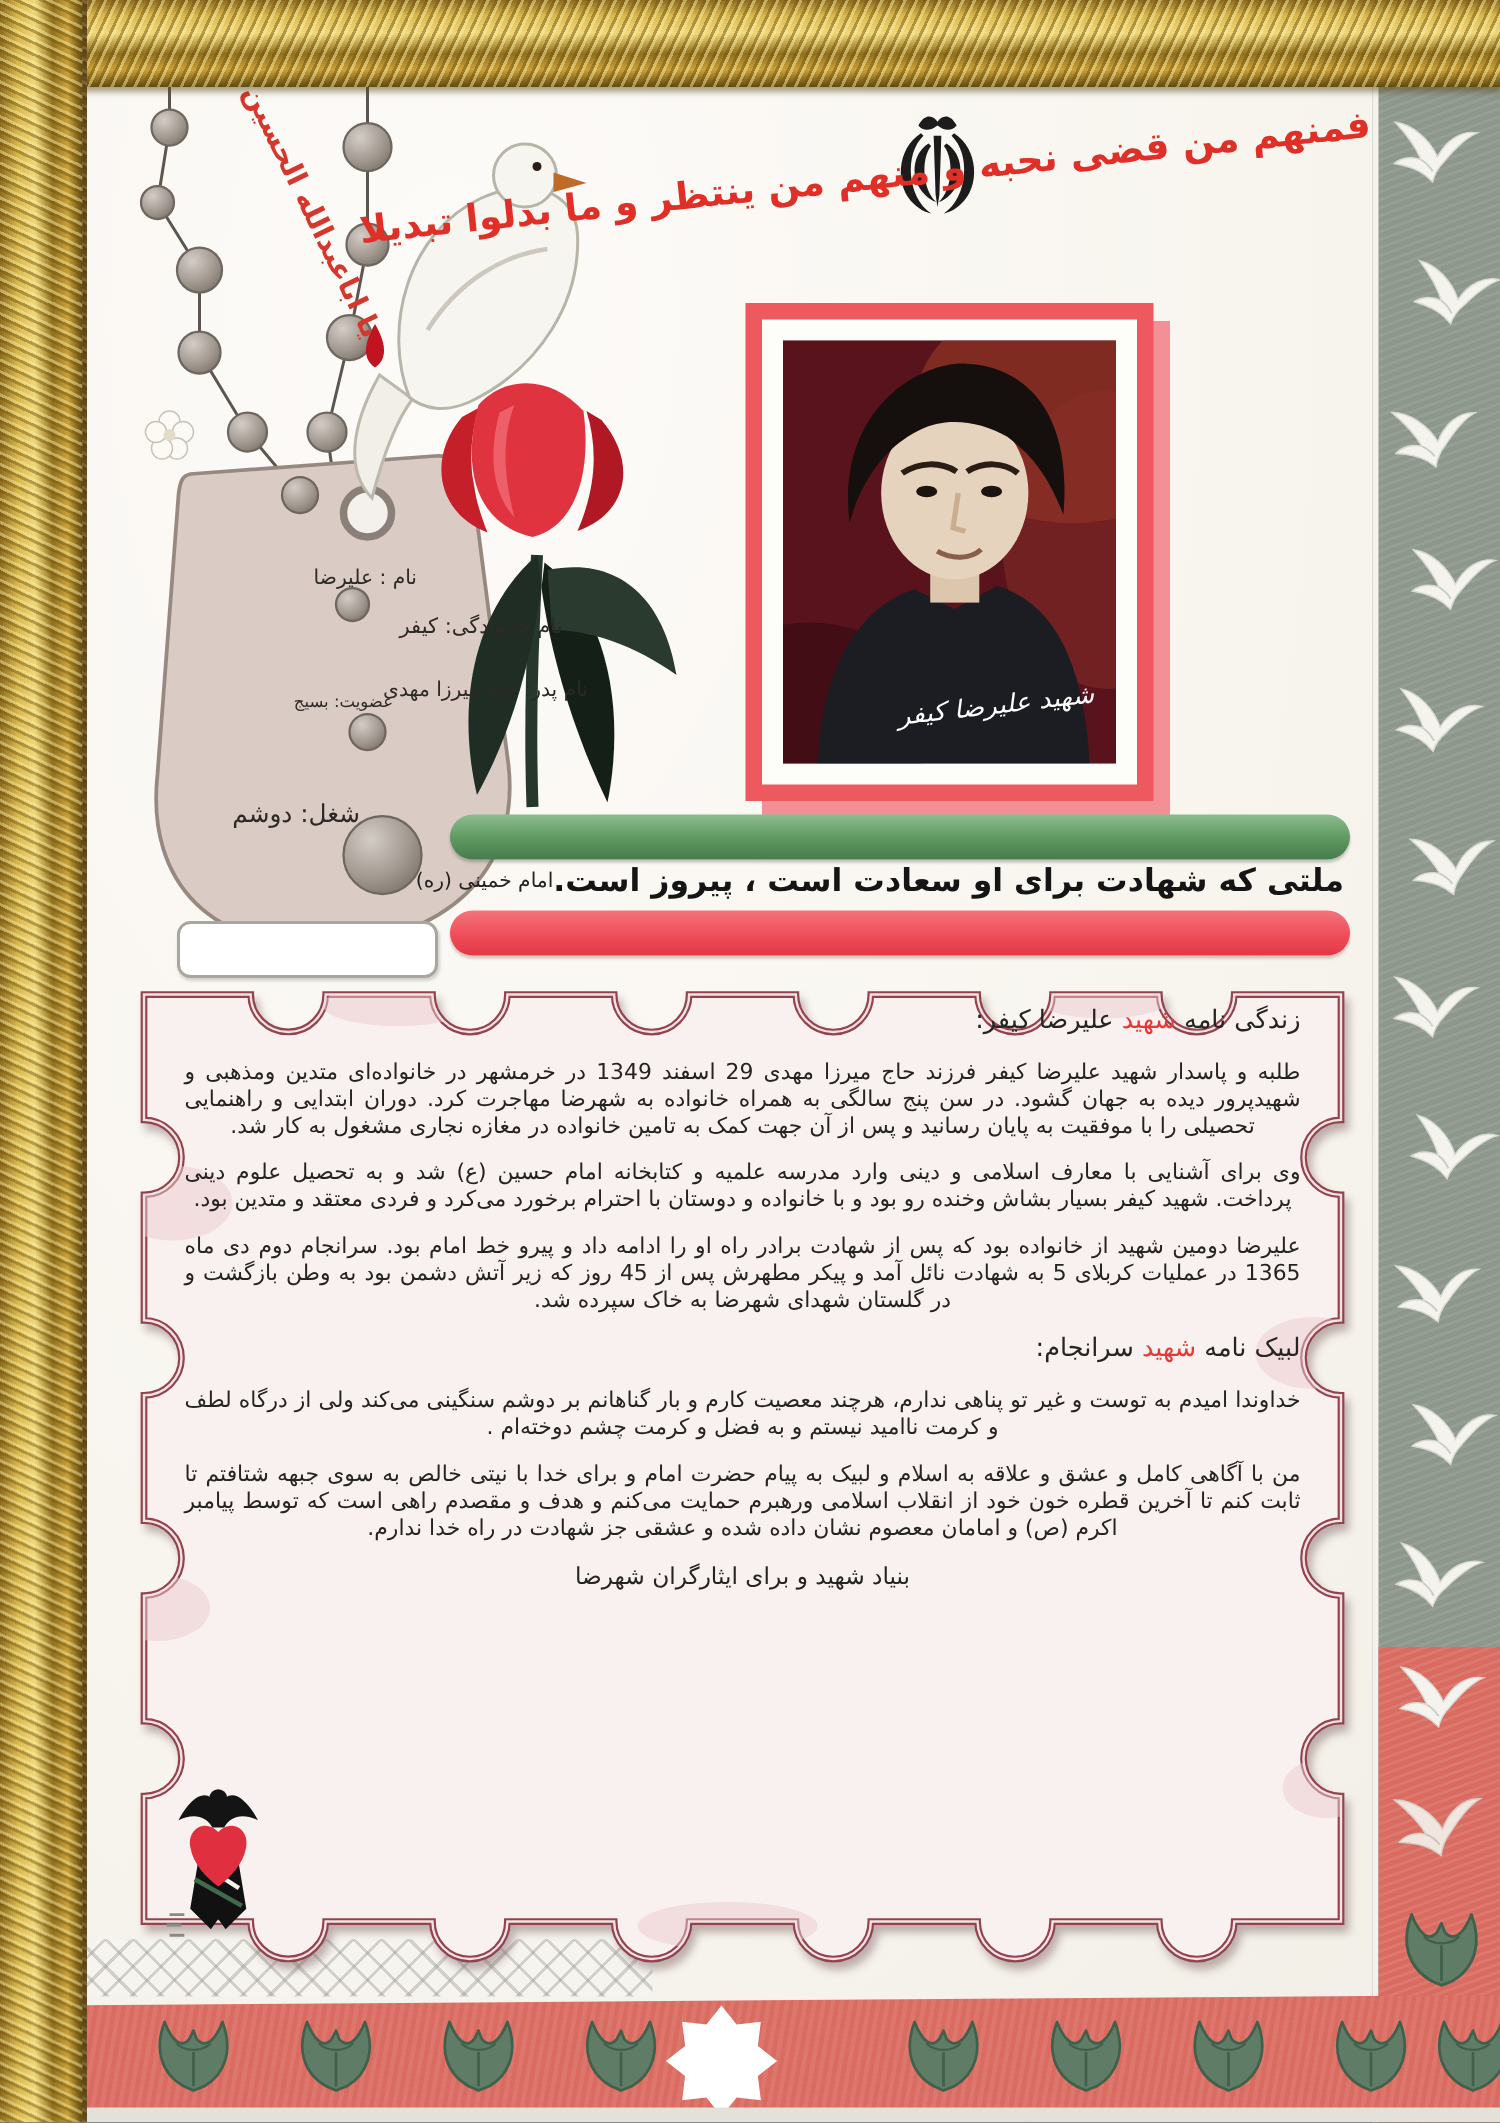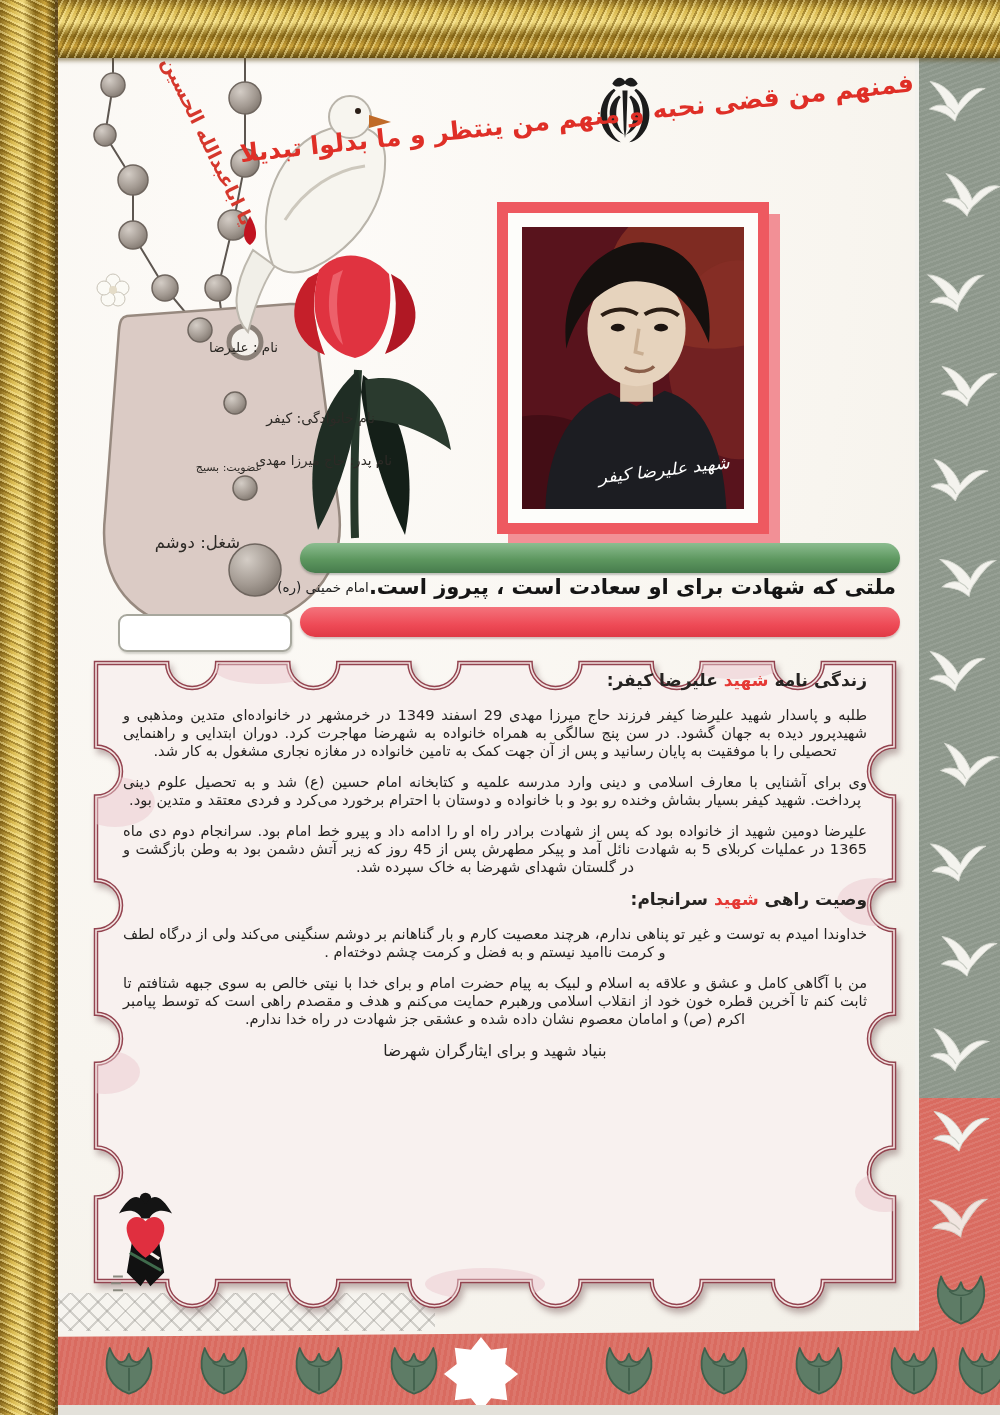--- a/index.html
+++ b/index.html
@@ -56,21 +56,21 @@
   .banner-text{position:absolute;left:300px;top:569px;width:600px;height:36px;z-index:2;
     display:flex;flex-direction:row;justify-content:space-between;align-items:center;direction:rtl;}
   .banner-quote{font-size:21px;font-weight:bold;color:#151515;white-space:nowrap;padding-right:4px;}
   .banner-attrib{font-size:13.5px;color:#222;white-space:nowrap;padding-left:26px;}
   .blank-label{position:absolute;left:118px;top:614px;width:170px;height:34px;z-index:2;
     background:#ffffff;border:2px solid #a7a79d;border-radius:9px;box-shadow:1px 2px 2px rgba(140,140,130,.35);}
   
   .letter{position:absolute;left:85px;top:652px;width:820px;height:640px;z-index:2;}
   .letter svg.border-svg{position:absolute;left:0;top:0;overflow:visible;}
   .letter-content{position:absolute;left:38px;top:18px;right:38px;bottom:10px;direction:rtl;color:#262422;}
-  .letter-content h3{font-size:17px;font-weight:bold;margin:0 0 16px;text-align:right;}
+  .letter-content h3{font-size:17px;font-weight:normal;margin:0 0 16px;text-align:right;}
   .letter-content h3 .hl{color:#e53935;}
   .letter-content p{margin:0 0 13px;font-size:14.6px;line-height:18px;text-align:justify;text-align-last:center;}
   .letter-content .sig{margin-top:14px;font-size:15.5px;text-align:center;}
   .logo{position:absolute;left:98px;top:1182px;width:95px;height:118px;z-index:3;}
   .star{position:absolute;left:442px;top:1335px;width:78px;height:78px;z-index:5;}
 </style>
 </head>
 <body>
 
 <div id="page">
@@ -193,21 +193,21 @@
       <circle cx="157" cy="47" r="21" fill="#f7f5ef" stroke="#b9b4aa" stroke-width="2"></circle>
       <circle cx="165" cy="41" r="3" fill="#2a1e16"></circle>
       <path d="M176,45 L198,52 L176,58 Z" fill="#c06a28"></path>
       <path d="M92,150 C112,118 142,100 172,96" stroke="#cdc8bd" stroke-width="3" fill="none"></path>
     </g>
     <path d="M195,158 C202,170 204,181 195,187 C186,181 188,170 195,158 Z" fill="#c11320"></path>
   </svg>
 
   <div class="side-callig">یا اباعبدالله الحسین</div>
 
-  <div class="tag-lines" style="right:722px;top:339px;font-size:13.5px">نام : علیرضا</div>
+  <div class="tag-lines" style="right:722px;top:377px;font-size:13.5px">نام : علیرضا</div>
   <div class="tag-lines" style="right:625px;top:410px;font-size:14px">نام خانوادگی: کیفر</div>
   <div class="tag-lines" style="right:608px;top:452px;font-size:13.5px">نام پدر: حاج میرزا مهدی</div>
   <div class="tag-lines" style="right:738px;top:461px;font-size:11px">عضویت: بسیج</div>
   <div class="tag-lines" style="right:760px;top:533px;font-size:16.5px">شغل: دوشم</div>
 
   <svg class="emblem" viewBox="0 0 80 100">
     <g fill="#1c1c1c">
       <path d="M25,12 C30,2 37,4 40,9 C43,4 50,2 55,12 C51,17 45,16 40,12 C35,16 29,17 25,12 Z"></path>
       <path d="M37,20 L43,20 L41.5,66 L40,76 L38.5,66 Z"></path>
       <path d="M33,26 C20,34 18,54 30,66 C33,69 36,71 39,72 C28,62 27,38 35,28 Z"></path>
@@ -269,21 +269,21 @@
           <ellipse cx="180" cy="18" rx="50" ry="14"></ellipse>
         <ellipse cx="650" cy="14" rx="45" ry="13"></ellipse>
       </g>
       <path class="stamp-shape" d="M 11 11 h 71.14285714285714 a 25 25 0 0 0 50 0 h 71.14285714285714 a 25 25 0 0 0 50 0 h 71.14285714285714 a 25 25 0 0 0 50 0 h 71.14285714285714 a 25 25 0 0 0 50 0 h 71.14285714285714 a 25 25 0 0 0 50 0 h 71.14285714285714 a 25 25 0 0 0 50 0 h 71.14285714285714 v 83.6 a 25 25 0 0 0 0 50 v 83.6 a 25 25 0 0 0 0 50 v 83.6 a 25 25 0 0 0 0 50 v 83.6 a 25 25 0 0 0 0 50 v 83.6 h -71.14285714285714 a 25 25 0 0 1 -50 0 h -71.14285714285714 a 25 25 0 0 1 -50 0 h -71.14285714285714 a 25 25 0 0 1 -50 0 h -71.14285714285714 a 25 25 0 0 1 -50 0 h -71.14285714285714 a 25 25 0 0 1 -50 0 h -71.14285714285714 a 25 25 0 0 1 -50 0 h -71.14285714285714 v -83.6 a 25 25 0 0 0 0 -50 v -83.6 a 25 25 0 0 0 0 -50 v -83.6 a 25 25 0 0 0 0 -50 v -83.6 a 25 25 0 0 0 0 -50 v -83.6 Z" fill="none" stroke="#f2e3e1" stroke-width="1.6"></path>
     </svg>
     <div class="letter-content">
       <h3><span>زندگی نامه </span><span class="hl">شهید</span><span> علیرضا کیفر:</span></h3>
       <p>طلبه و پاسدار شهید علیرضا کیفر فرزند حاج میرزا مهدی 29 اسفند 1349 در خرمشهر در خانواده‌ای متدین ومذهبی و شهیدپرور دیده به جهان گشود. در سن پنج سالگی به همراه خانواده به شهرضا مهاجرت کرد. دوران ابتدایی و راهنمایی تحصیلی را با موفقیت به پایان رسانید و پس از آن جهت کمک به تامین خانواده در مغازه نجاری مشغول به کار شد.</p>
       <p>وی برای آشنایی با معارف اسلامی و دینی وارد مدرسه علمیه و کتابخانه امام حسین (ع) شد و به تحصیل علوم دینی پرداخت. شهید کیفر بسیار بشاش وخنده رو بود و با خانواده و دوستان با احترام برخورد می‌کرد و فردی معتقد و متدین بود.</p>
       <p>علیرضا دومین شهید از خانواده بود که پس از شهادت برادر راه او را ادامه داد و پیرو خط امام بود. سرانجام دوم دی ماه 1365 در عملیات کربلای 5 به شهادت نائل آمد و پیکر مطهرش پس از 45 روز که زیر آتش دشمن بود به وطن بازگشت و در گلستان شهدای شهرضا به خاک سپرده شد.</p>
-      <h3><span>وصیت راهی </span><span class="hl">شهید</span><span> سرانجام:</span></h3>
+      <h3><span>لبیک نامه </span><span class="hl">شهید</span><span> سرانجام:</span></h3>
       <p>خداوندا امیدم به توست و غیر تو پناهی ندارم، هرچند معصیت کارم و بار گناهانم بر دوشم سنگینی می‌کند ولی از درگاه لطف و کرمت ناامید نیستم و به فضل و کرمت چشم دوخته‌ام .</p>
       <p>من با آگاهی کامل و عشق و علاقه به اسلام و لبیک به پیام حضرت امام و برای خدا با نیتی خالص به سوی جبهه شتافتم تا ثابت کنم تا آخرین قطره خون خود از انقلاب اسلامی ورهبرم حمایت می‌کنم و هدف و مقصدم راهی است که توسط پیامبر اکرم (ص) و امامان معصوم نشان داده شده و عشقی جز شهادت در راه خدا ندارم.</p>
       <div class="sig">بنیاد شهید و برای ایثارگران شهرضا</div>
     </div>
   </div>
 
   <svg class="logo" viewBox="0 0 90 120">
     <circle cx="45" cy="17" r="6" fill="#141414"></circle>
     <path d="M18,32 C28,14 38,10 44,22 L46,22 C52,10 62,14 72,32 C62,27 53,29 49,37 L41,37 C37,29 28,27 18,32 Z" fill="#141414"></path>
     <path d="M34,44 L26,92 L40,106 L45,99 L50,106 L64,92 L56,44 C52,56 38,56 34,44 Z" fill="#111111"></path>

